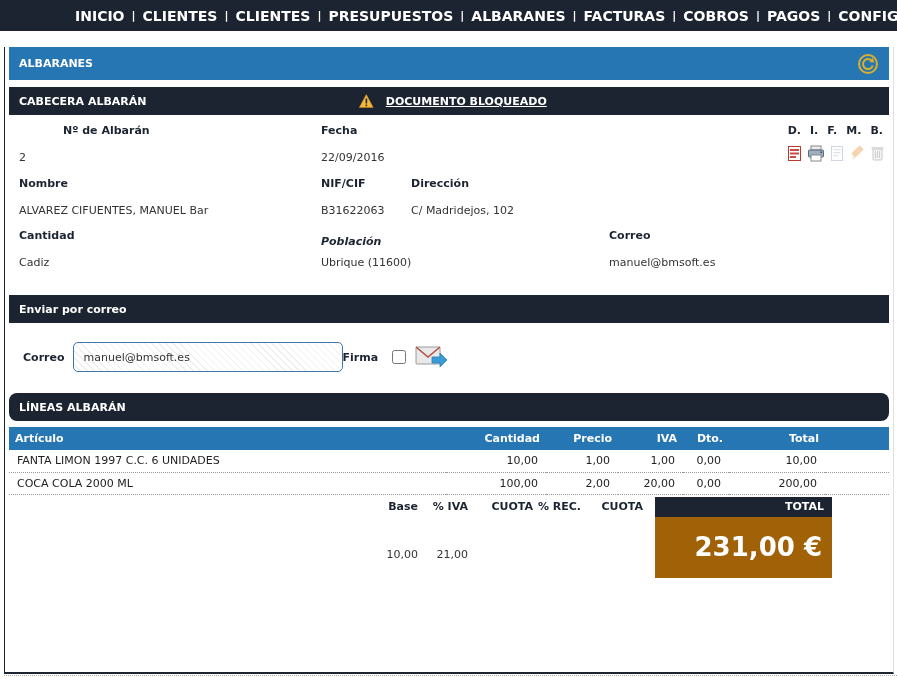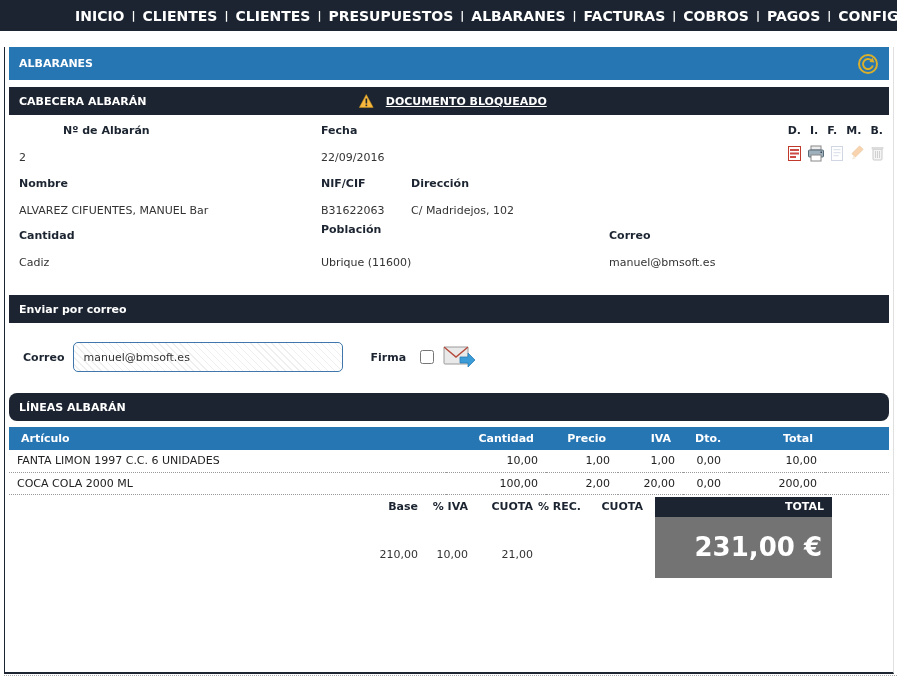--- a/index.html
+++ b/index.html
@@ -33,44 +33,44 @@
   .doc-icons { position:absolute; top:30px; right:4px; display:flex; gap:4px; align-items:center; }
   .doc-icons span { cursor:pointer; display:inline-flex; }
   .dim { opacity:.45; }
 
   
   .email-row { display:flex; align-items:center; margin:14px 0 0 14px; height:40px; }
   .email-row .lbl { font-weight:bold; color:#1b2430; margin-right:8px; }
   .email-input { width:270px; height:30px; border:1px solid #3f77ab; border-radius:5px; padding:0 10px;
     font-family:"DejaVu Sans","Liberation Sans",sans-serif; font-size:11px; color:#333;
     background:repeating-linear-gradient(45deg,#ffffff 0 4px,#efefef 4px 5px); outline:none; }
-  .firma { margin-left:28px; display:flex; align-items:center; gap:6px; }
+  .firma { margin-left:0; display:flex; align-items:center; gap:6px; }
   .firma input { width:14px; height:14px; cursor:pointer; }
   .send-btn { margin-left:8px; cursor:pointer; display:inline-flex; }
 
   .lineas-bar { margin-top:16px;border-radius:8px; }
 
   
   table.lines { width:100%; border-collapse:collapse; margin-top:6px; table-layout:fixed; }
-  table.lines th { background:#2776b4; color:#fff; font-weight:bold; height:23px; padding:0 12px; }
+  table.lines th { background:#2776b4; color:#fff; font-weight:bold; height:23px; padding:0 6px; }
   table.lines td { height:22px; padding:0 8px; border-bottom:1px dotted #999; color:#222; }
   .col-art  { text-align:left; }
   .num      { text-align:right; }
   .w-cant { width:100px; } .w-prec { width:72px; } .w-iva { width:65px; }
   .w-dto { width:46px; } .w-tot { width:96px; } .w-sp { width:64px; }
 
   
   .totals { display:flex; margin-top:2px; }
   .totals-left { flex:1; display:grid; grid-template-columns:1fr 85px 50px 65px 48px 62px; padding-right:12px; }
   .t-head { font-weight:bold; color:#1b2430; text-align:right; height:20px; line-height:20px; }
   .t-val  { text-align:right; padding-top:14px; color:#333; }
   .total-box { width:177px; }
   .total-box-head { height:20px; background:#1b2430; color:#fff; font-weight:bold;
                     text-align:right; line-height:20px; padding:0 8px; }
-  .total-box-body { height:61px; background:#737373; color:#fff; font-weight:bold; font-size:26px;
+  .total-box-body { height:61px; background:#a16207; color:#fff; font-weight:bold; font-size:26px;
                     display:flex; align-items:center; justify-content:flex-end; padding:0 10px; }
   .totals-rsp { width:57px; }
 
   .obs-bar { margin-top:21px; }
 </style>
 </head>
 <body>
 
 <div class="nav">
   <span class="nav-item">INICIO</span>
@@ -179,21 +179,21 @@
 
     <span class="f-label" style="left:10px;top:62px;">Nombre</span>
     <span class="f-label" style="left:312px;top:62px;">NIF/CIF</span>
     <span class="f-label" style="left:402px;top:62px;">Dirección</span>
 
     <span class="f-value" style="left:10px;top:89px;">ALVAREZ CIFUENTES, MANUEL Bar</span>
     <span class="f-value" style="left:312px;top:89px;">B31622063</span>
     <span class="f-value" style="left:402px;top:89px;">C/ Madridejos, 102</span>
 
     <span class="f-label" style="left:10px;top:114px;">Cantidad</span>
-    <span class="f-label" style="left:312px;top:108px;">Población</span>
+    <span class="f-label" style="left:312px;top:120px;font-style:italic;">Población</span>
     <span class="f-label" style="left:600px;top:114px;">Correo</span>
 
     <span class="f-value" style="left:10px;top:141px;">Cadiz</span>
     <span class="f-value" style="left:312px;top:141px;">Ubrique (11600)</span>
     <span class="f-value" style="left:600px;top:141px;">manuel@bmsoft.es</span>
   </div>
 
   <div class="bar-dark">
     <span>Enviar por correo</span>
   </div>
@@ -253,21 +253,20 @@
 
   <div class="totals">
     <div class="totals-left">
       <span class="t-head"></span>
       <span class="t-head">Base</span>
       <span class="t-head">% IVA</span>
       <span class="t-head">CUOTA</span>
       <span class="t-head">% REC.</span>
       <span class="t-head">CUOTA</span>
       <span class="t-val"></span>
-      <span class="t-val">210,00</span>
       <span class="t-val">10,00</span>
       <span class="t-val">21,00</span>
       <span class="t-val"></span>
       <span class="t-val"></span>
     </div>
     <div class="total-box">
       <div class="total-box-head">TOTAL</div>
       <div class="total-box-body">231,00 €</div>
     </div>
     <div class="totals-rsp"></div>

